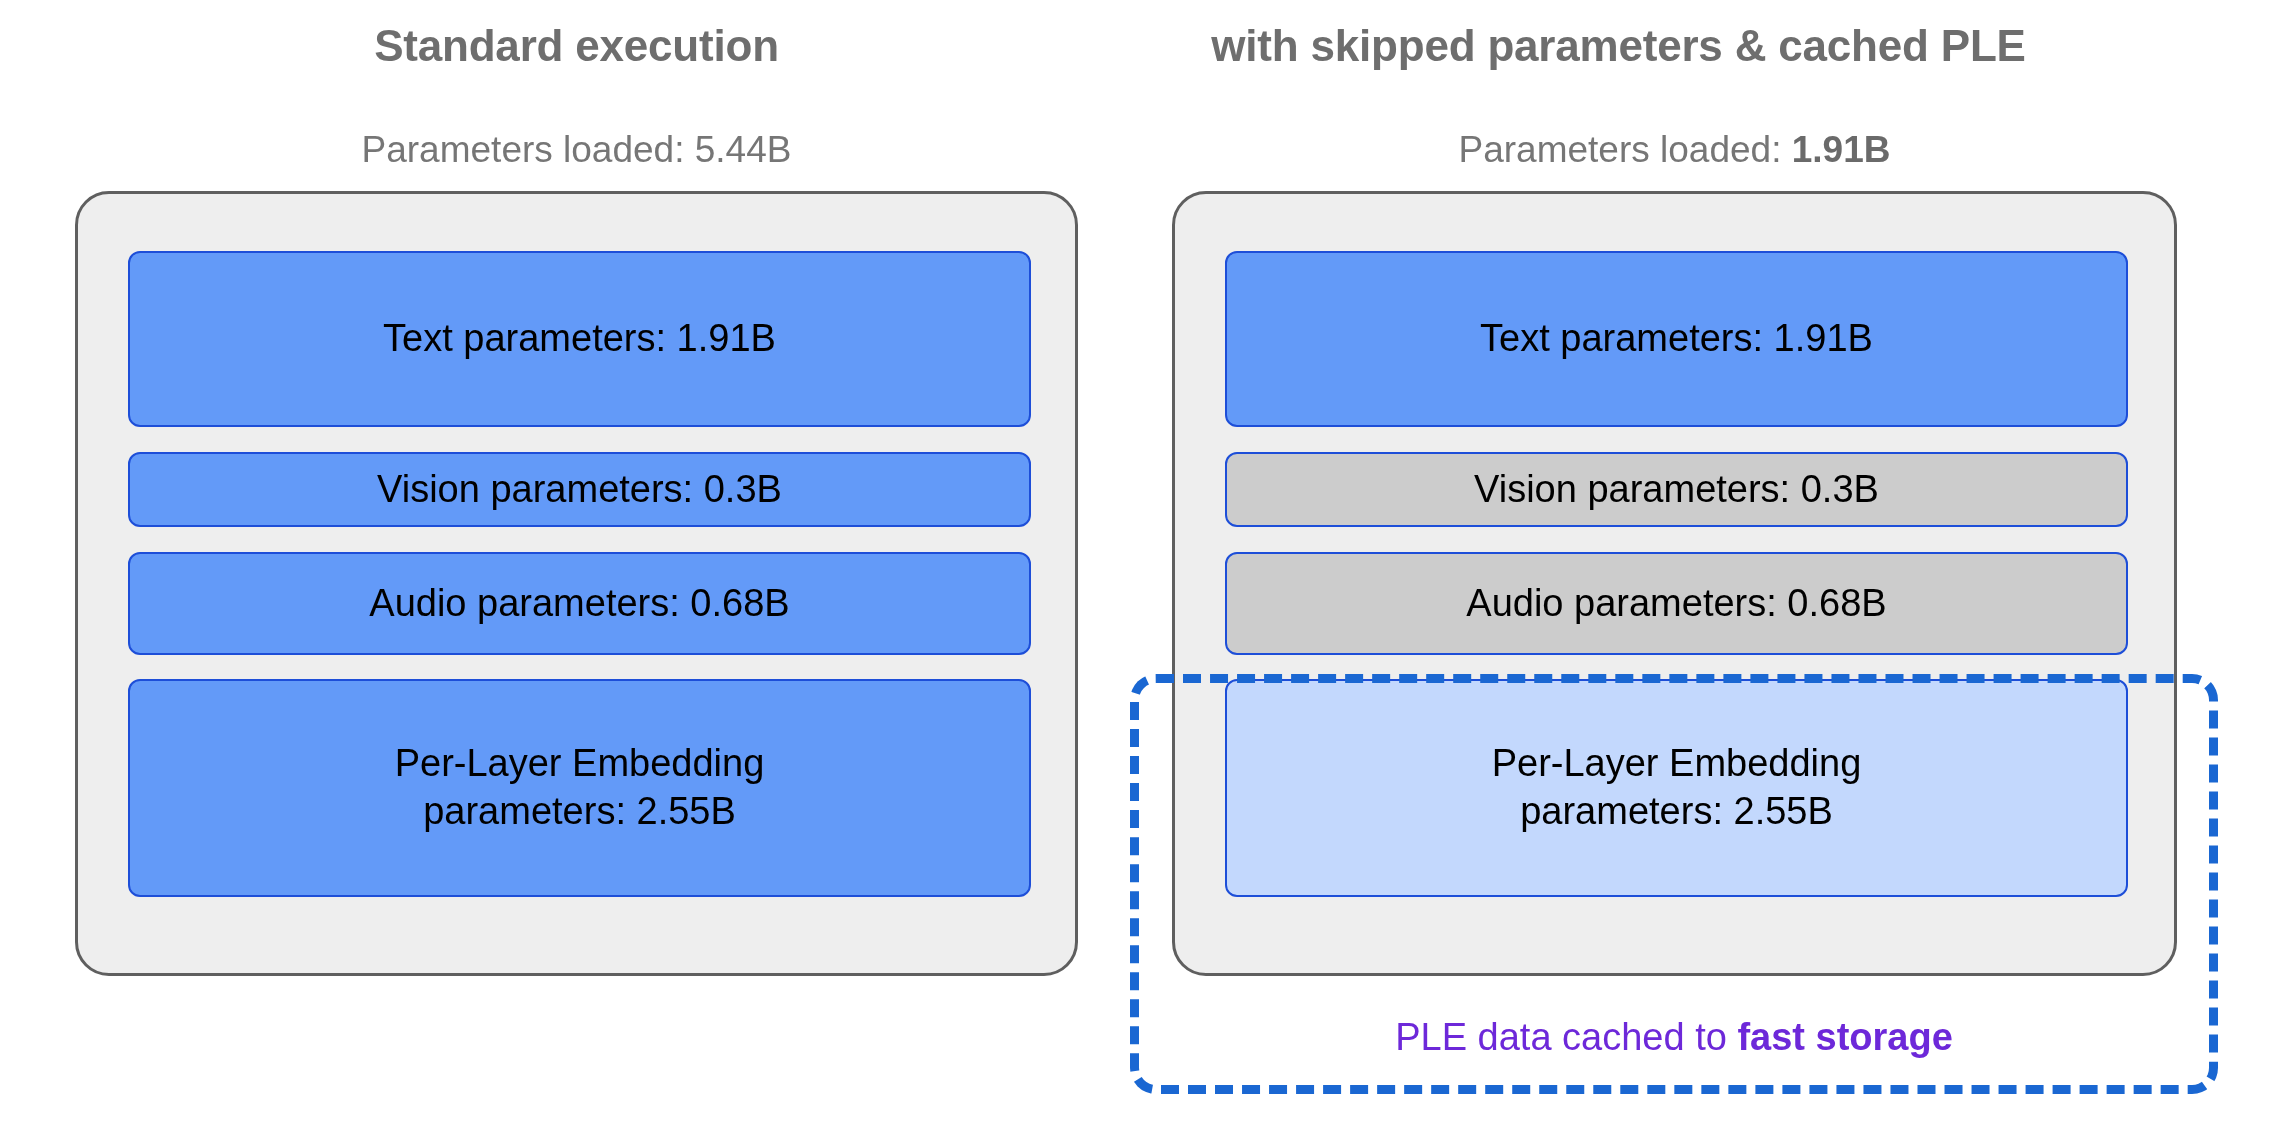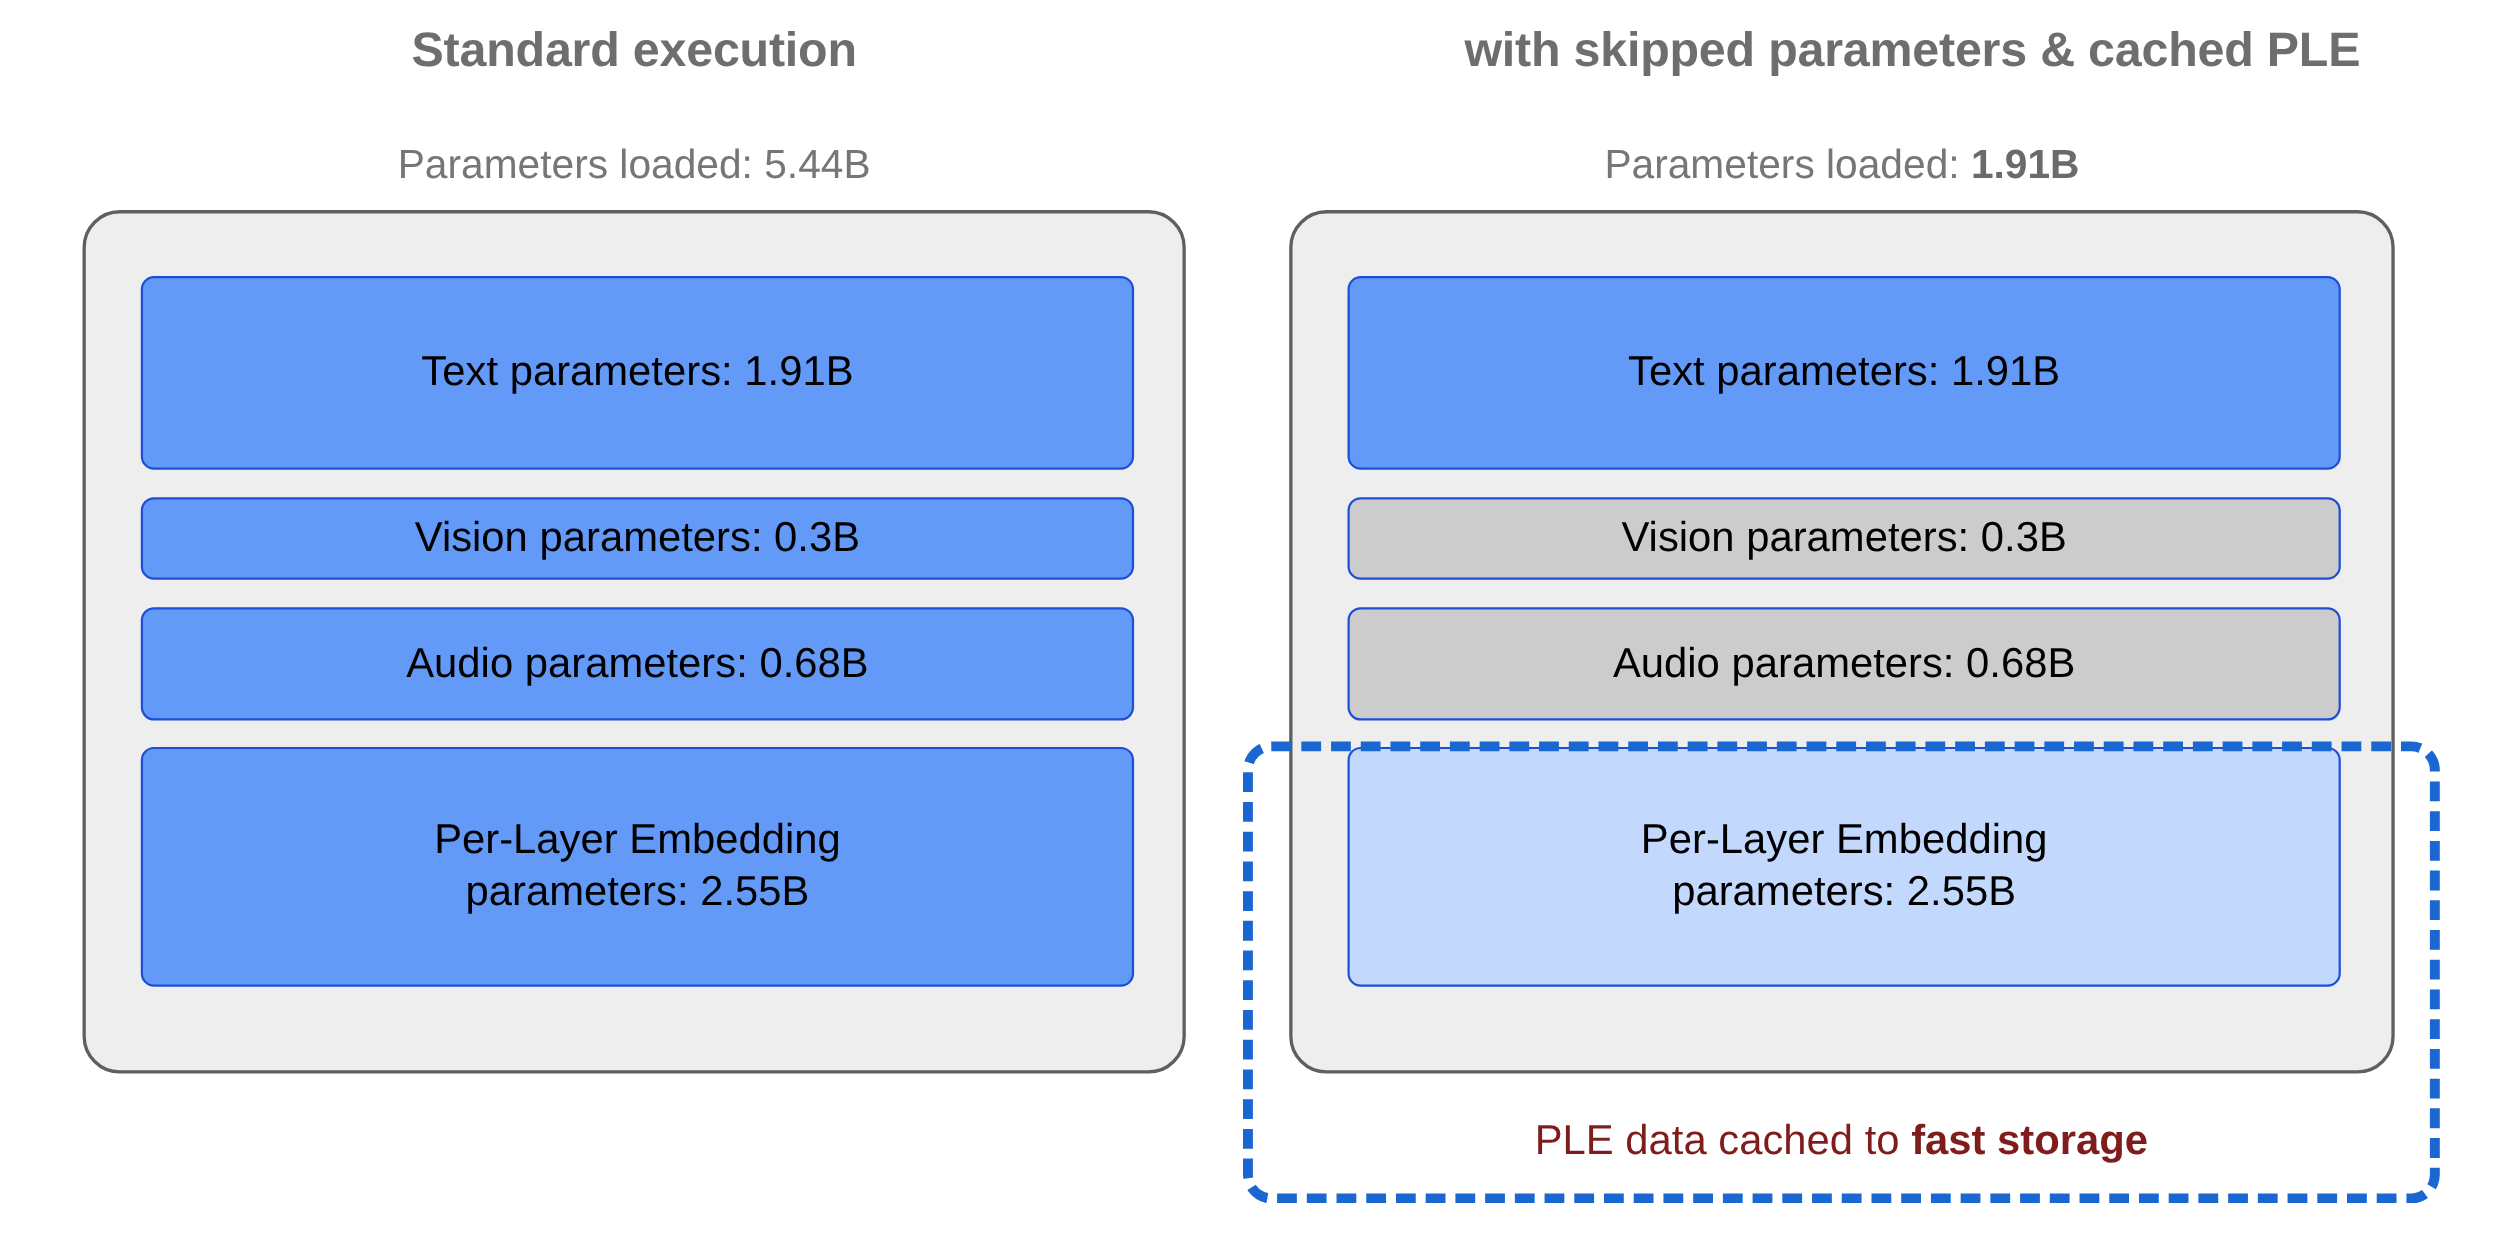--- a/index.html
+++ b/index.html
@@ -80,21 +80,21 @@
     box-sizing: border-box;
     border: 9px dashed #1a67d2;
     border-radius: 26px;
     background: transparent;
     pointer-events: none;
   }
   .cache-caption {
     position: absolute;
     text-align: center;
     font-size: 38px;
-    color: #7f1d1d;
+    color: #6d28d9;
     line-height: 1;
     white-space: nowrap;
   }
   .cache-caption b { font-weight: bold; }
 </style>
 </head>
 <body>
 
 <div id="stage">
 
@@ -115,21 +115,21 @@
     <div class="pbox blue" style="left:50px; top:358px; width:903px; height:103px;">
       <span class="lbl">Audio parameters: 0.68B</span>
     </div>
 
     <div class="pbox blue" style="left:50px; top:485px; width:903px; height:218px; flex-direction:column;">
       <span class="lbl">Per-Layer Embedding</span>
       <span class="lbl">parameters: 2.55B</span>
     </div>
   </div>
 
-  <div class="col-title" style="left:1236px; top:24px; width:1005px;">with skipped parameters &amp; cached PLE</div>
+  <div class="col-title" style="left:1116px; top:24px; width:1005px;">with skipped parameters &amp; cached PLE</div>
 
   <div class="col-subtitle" style="left:1172px; top:104px; width:1005px;"><span>Parameters loaded: </span><b>1.91B</b></div>
 
   <div class="panel" style="left:1172px; top:191px; width:1005px; height:785px;">
 
     <div class="pbox blue" style="left:50px; top:57px; width:903px; height:176px;">
       <span class="lbl">Text parameters: 1.91B</span>
     </div>
 
     <div class="pbox gray" style="left:50px; top:258px; width:903px; height:75px;">

